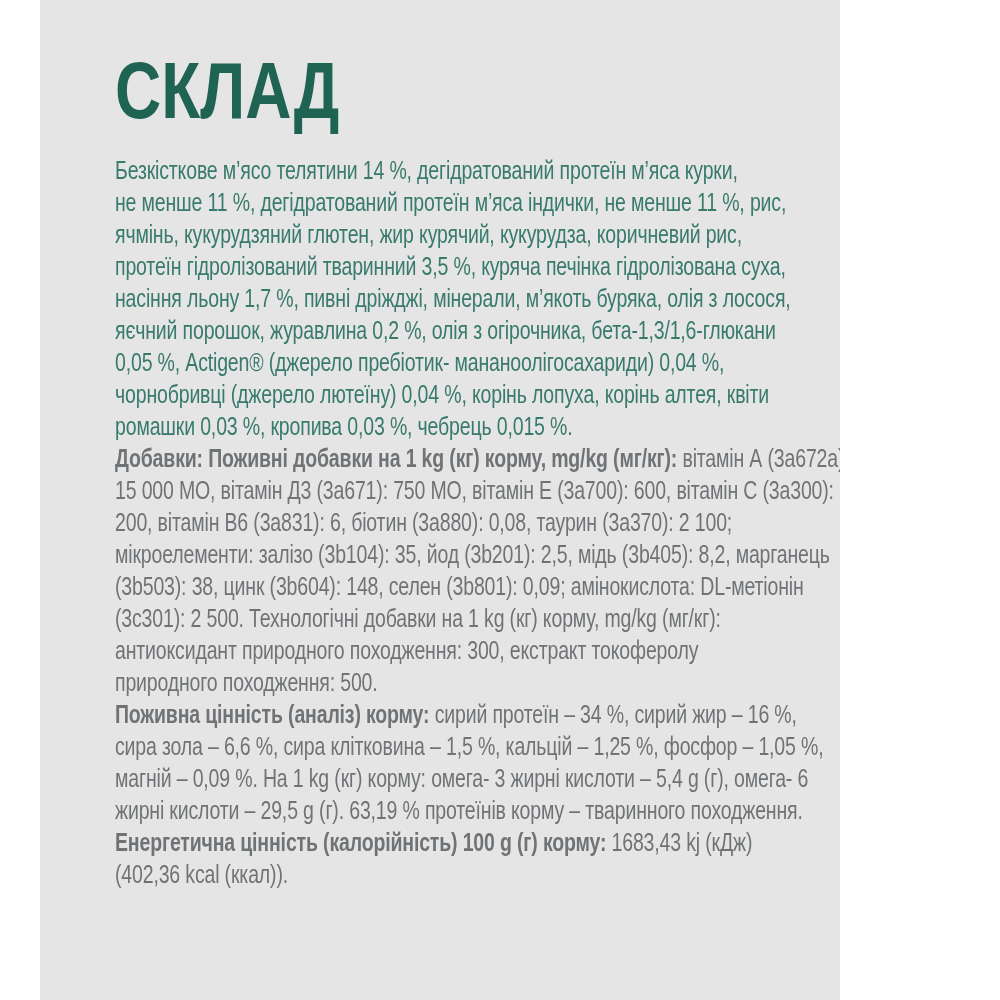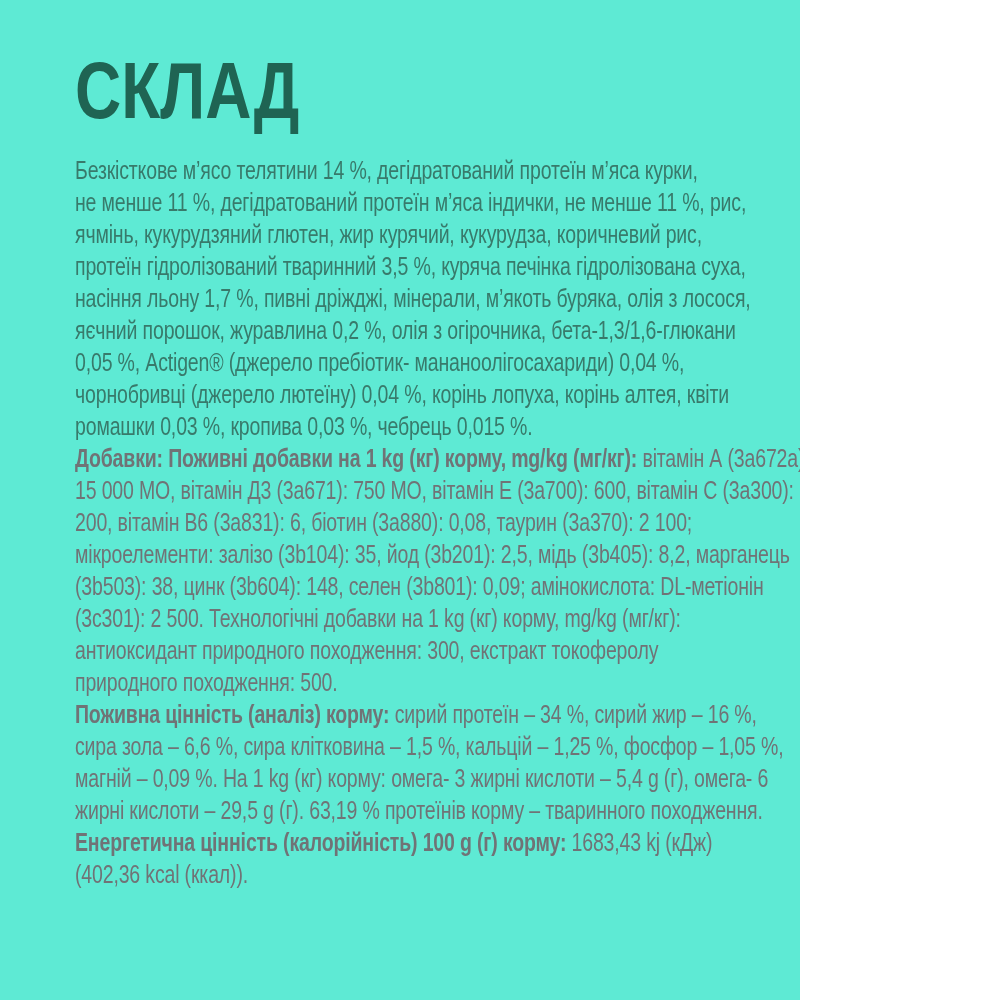--- a/index.html
+++ b/index.html
@@ -4,25 +4,26 @@
 <style>
   html, body {
     margin: 0;
     padding: 0;
     background: #ffffff;
   }
   .page {
     position: relative;
     width: 800px;
     height: 1000px;
-    background: #5eead4;
+    background: #e5e5e5;
     box-sizing: border-box;
     padding: 50px 0 0 75px;
     overflow: hidden;
     font-family: "Liberation Sans", sans-serif;
+    margin-left: 40px;
   }
   .heading {
     display: inline-block;
     font-size: 80px;
     line-height: 82px;
     font-weight: 700;
     color: #1f6453;
     letter-spacing: 0px;
     transform: scaleX(0.80);
     transform-origin: 0 0;

